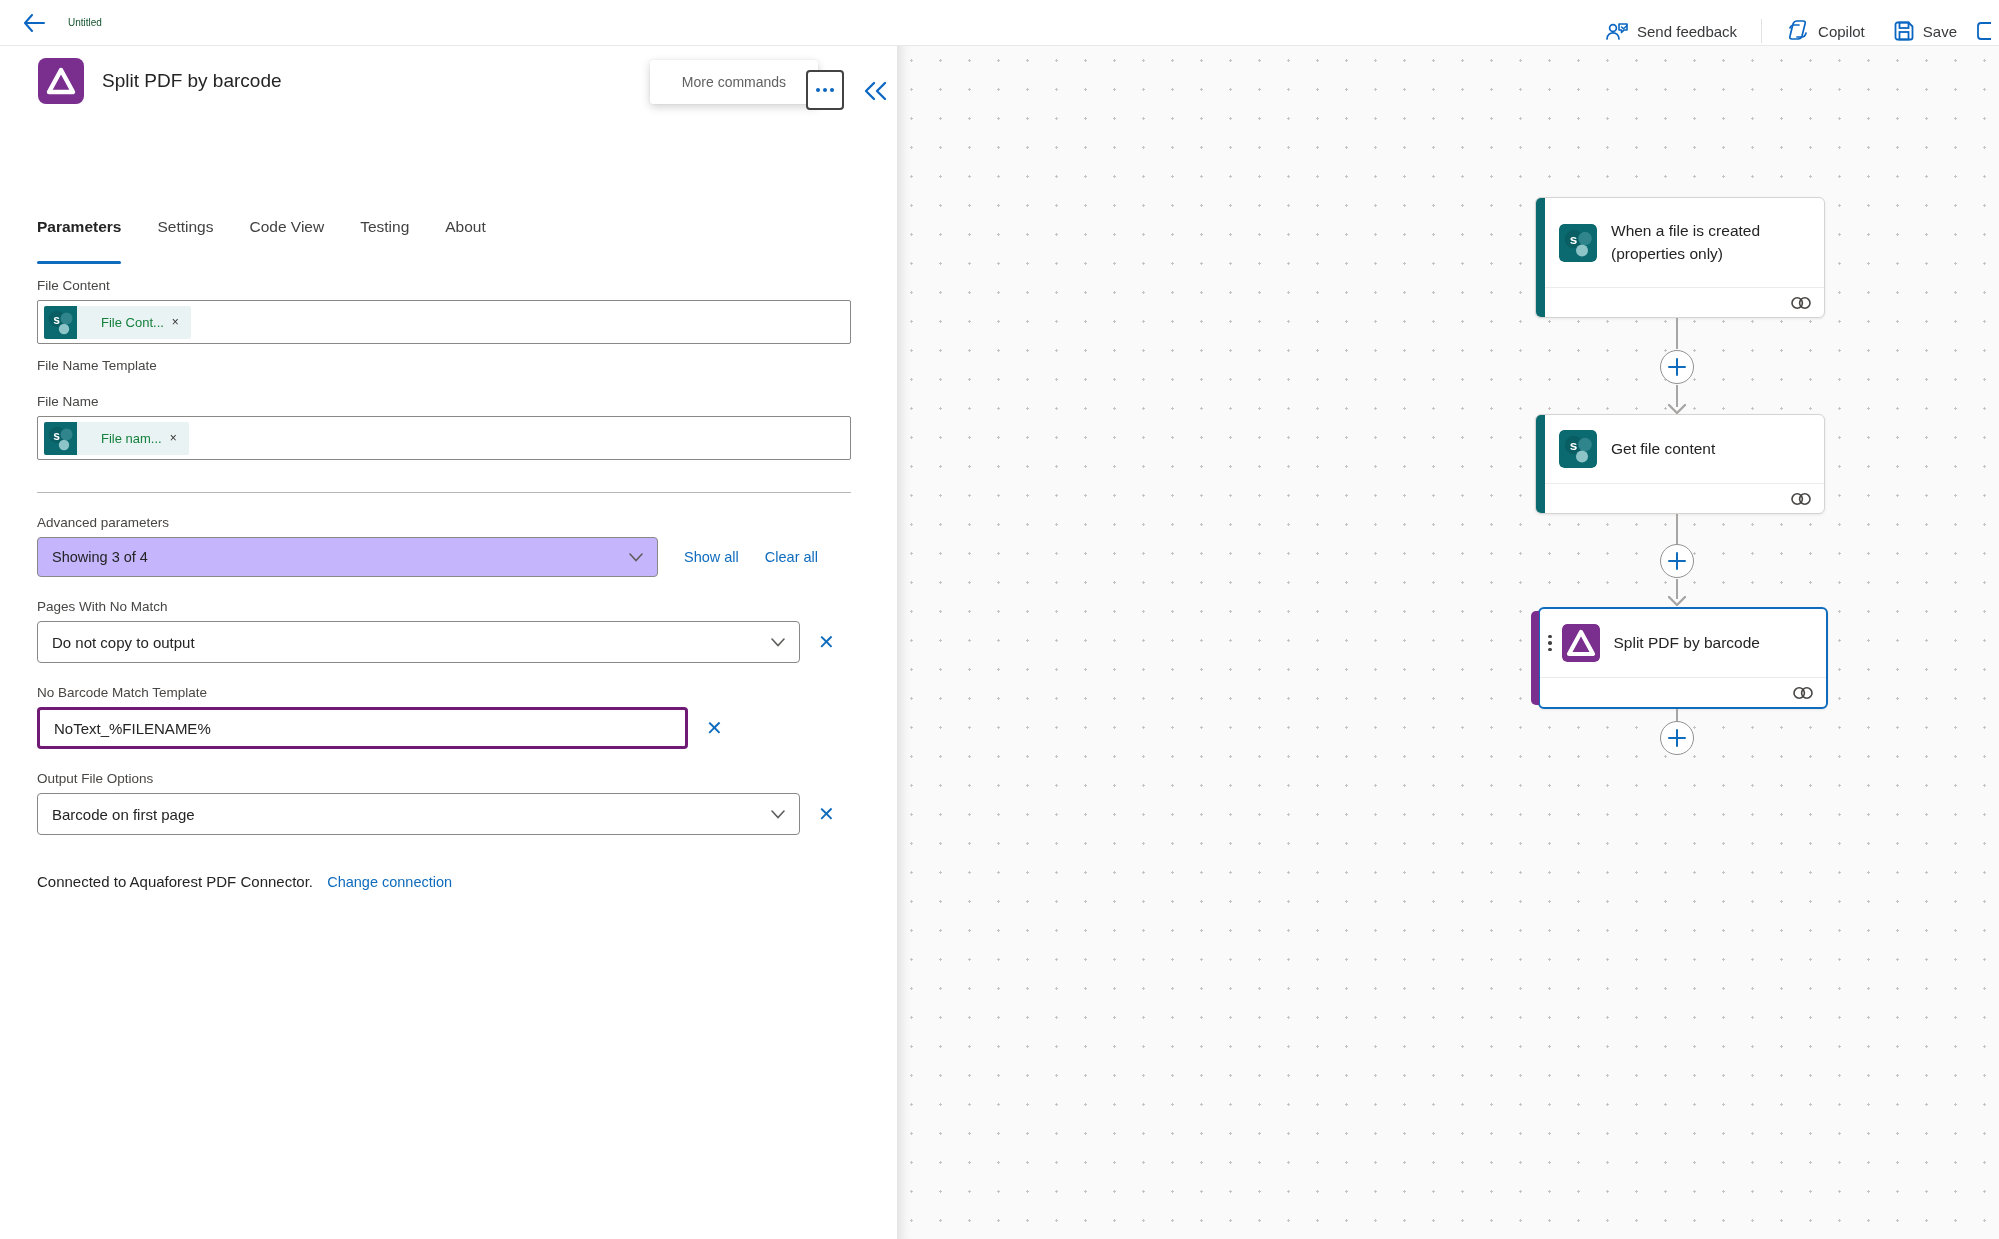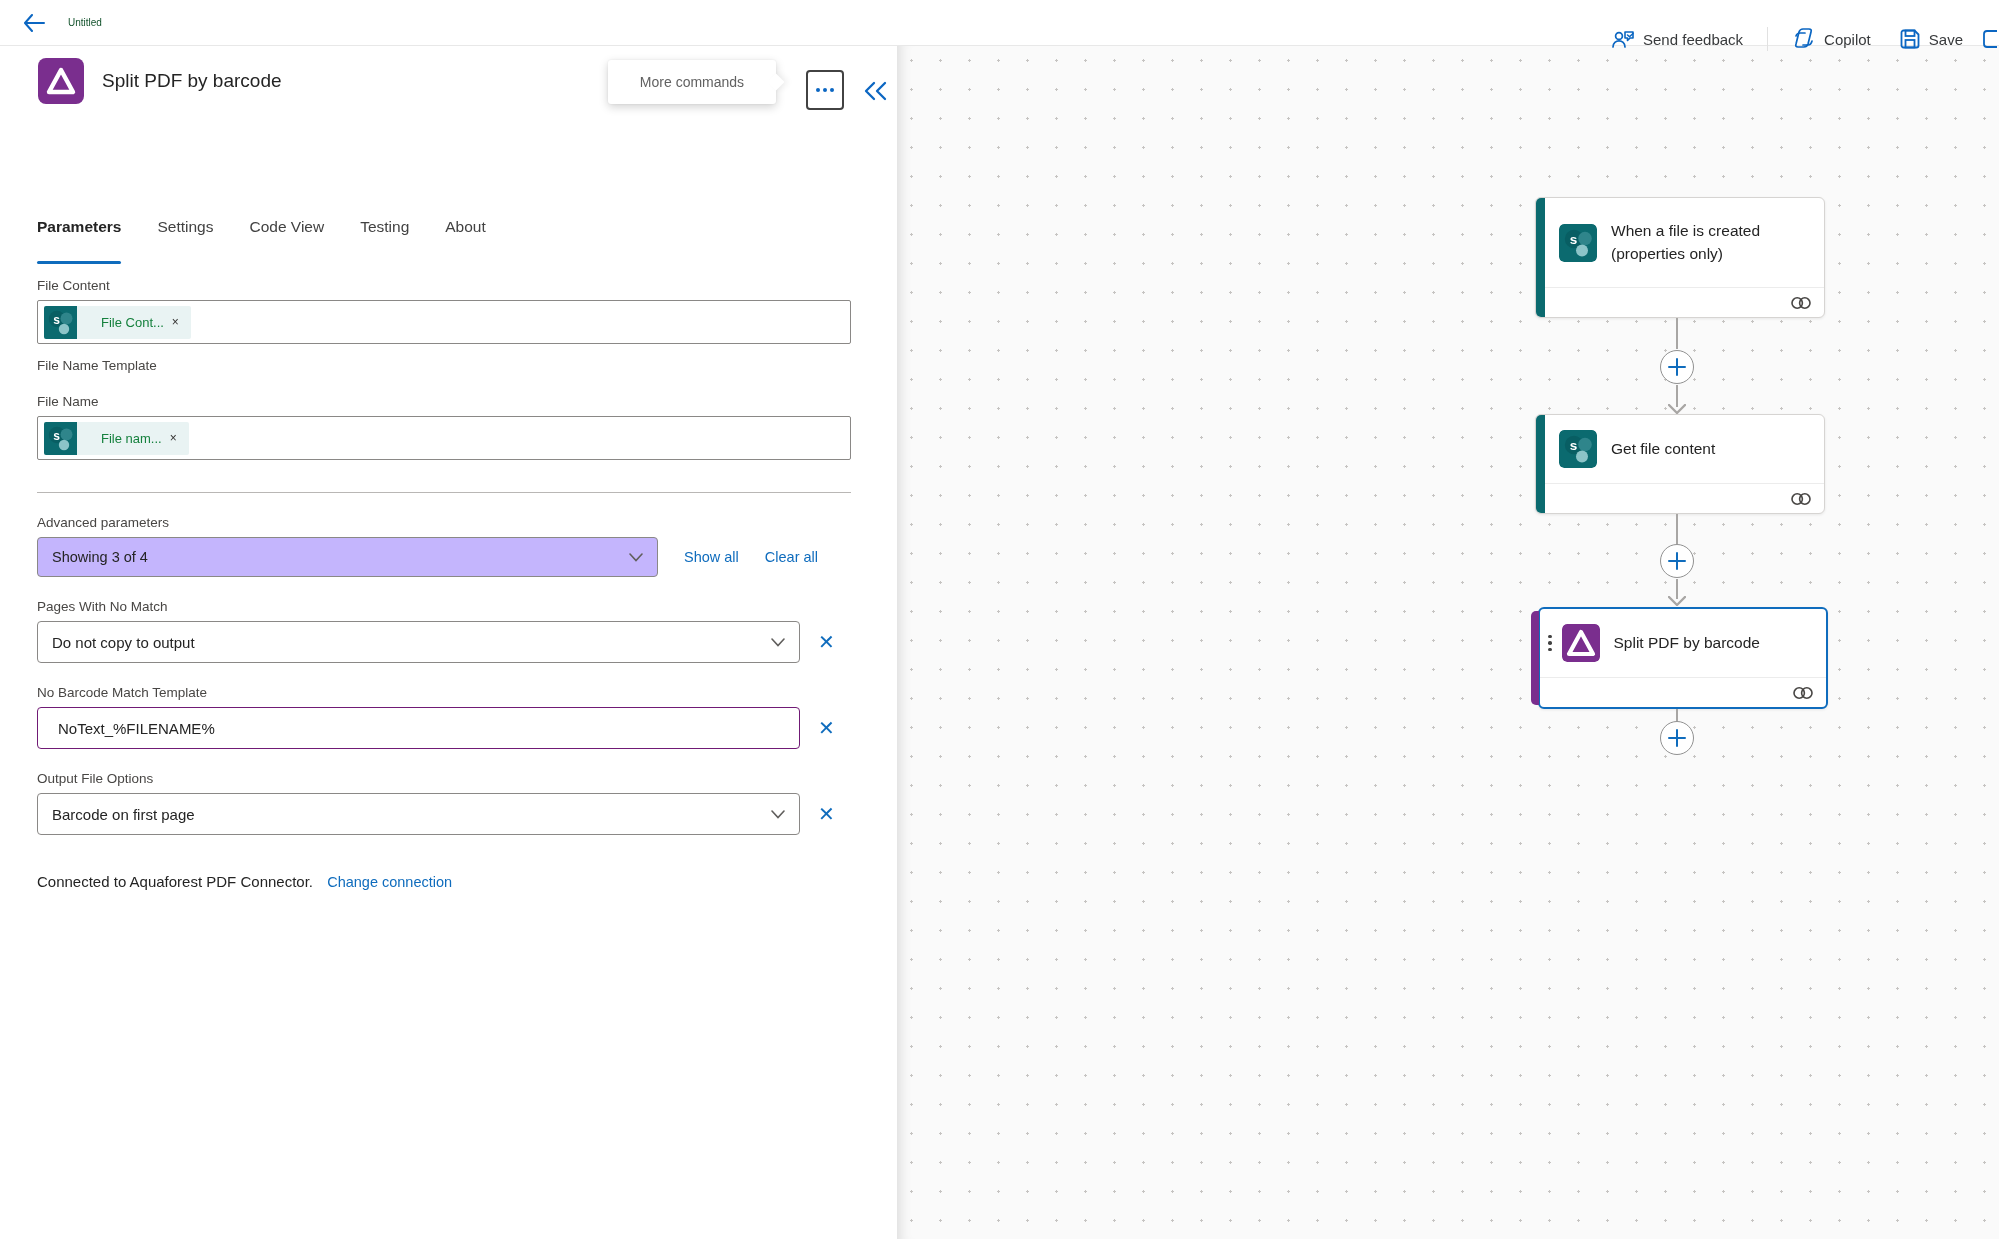--- a/index.html
+++ b/index.html
@@ -6,33 +6,33 @@
   html,body { width:1999px; height:1239px; overflow:hidden; background:#fff;
               font-family:"Liberation Sans", sans-serif; color:#242424; }
   .page { position:relative; width:1999px; height:1239px; }
 
   
   .topbar { position:absolute; left:0; top:0; width:1999px; height:46px; background:#fff;
             border-bottom:1px solid #e8e8e8; display:flex; align-items:center; z-index:30; }
   .topbar-left { display:flex; align-items:center; gap:22px; padding-left:22px; }
   .back-btn { width:24px; height:24px; display:flex; align-items:center; justify-content:center; cursor:pointer; }
   .flow-title { font-size:10px; color:#14532d; }
-  .topbar-right { position:absolute; right:0; top:16px; height:46px; display:flex; align-items:center; gap:8px; padding-right:2px; }
+  .topbar-right { position:absolute; right:0; top:8px; height:46px; display:flex; align-items:center; gap:8px; padding-right:8px; }
   .tb-item { display:flex; align-items:center; gap:8px; color:#0b66c2; font-size:15px; padding:6px 10px; cursor:pointer; }
   .tb-item span { color:#37393b; }
   .tb-divider { width:1px; height:24px; background:#e1e1e1; margin:0 6px; }
   .tb-cut-icon { width:16px; height:22px; overflow:hidden; }
 
   
   .panel { position:absolute; left:0; top:46px; width:897px; height:1193px; background:#fff; z-index:10; }
   .panel-header { position:absolute; left:38px; top:12px; display:flex; align-items:center; gap:18px; }
   .op-icon { width:46px; height:46px; border-radius:8px; background:#7a2e8e; display:flex; align-items:center; justify-content:center; }
   .panel-title { font-size:19px; color:#242424; }
 
-  .tooltip { position:absolute; left:608px; top:14px; width:168px; height:44px; background:#fff;
+  .tooltip { position:absolute; left:650px; top:14px; width:168px; height:44px; background:#fff;
              box-shadow:0 3px 10px rgba(0,0,0,.18), 0 0 2px rgba(0,0,0,.08); border-radius:3px;
              display:flex; align-items:center; justify-content:center; font-size:14px; color:#616161; z-index:5; }
   .tooltip::after { content:""; position:absolute; right:-6px; top:16px; width:12px; height:12px; background:#fff;
                     transform:rotate(45deg); box-shadow:3px -3px 6px rgba(0,0,0,.06); }
   .more-btn { position:absolute; left:806px; top:24px; width:38px; height:40px; border:2px solid #424242; border-radius:4px;
               background:#fff; display:flex; align-items:center; justify-content:center; gap:3px; cursor:pointer; z-index:6; }
   .more-btn i { width:4px; height:4px; border-radius:50%; background:#0b66c2; display:block; }
   .collapse-btn { position:absolute; left:858px; top:30px; width:34px; height:30px; display:flex; align-items:center; justify-content:center; cursor:pointer; }
 
   .tabs { position:absolute; left:37px; top:172px; display:flex; gap:36px; }
@@ -55,22 +55,22 @@
   .divider { width:814px; height:1px; background:#b9b7b5; margin:32px 0 0 0; }
 
   .adv-row { display:flex; align-items:center; gap:26px; }
   .combo { width:621px; height:40px; border:1px solid #8a8886; border-radius:4px; display:flex; align-items:center;
            justify-content:space-between; padding:0 14px; font-size:14.5px; color:#242424; cursor:pointer; background:#c4b5fd; }
   .link { color:#0f6cbd; font-size:14.5px; cursor:pointer; white-space:nowrap; }
 
   .dd-row { display:flex; align-items:center; gap:16px; }
   .combo2 { width:763px; height:42px; border:1px solid #8a8886; border-radius:4px; display:flex; align-items:center;
             justify-content:space-between; padding:0 14px; font-size:15px; color:#242424; cursor:pointer; background:#fff; }
-  .input2 { width:763px; height:42px; border:1px solid #701a75; border-radius:4px; display:flex; align-items:center;
-            padding:0 20px; font-size:15px; color:#242424; background:#fff; }
+  .input2 { width:651px; height:42px; border:3px solid #701a75; border-radius:4px; display:flex; align-items:center;
+            padding:0 14px; font-size:15px; color:#242424; background:#fff; }
   .x-btn { color:#0f6cbd; font-size:20px; line-height:1; cursor:pointer; font-weight:300; padding:2px; }
 
   .conn-line { margin-top:38px; font-size:15px; color:#242424; }
   .conn-line .link { margin-left:10px; }
 
   
   .canvas { position:absolute; left:897px; top:46px; width:1102px; height:1193px; background:#fafafa;
             background-image:radial-gradient(#c6c4c2 1.3px, transparent 1.4px); background-size:29px 29px;
             box-shadow:inset 14px 0 14px -12px rgba(0,0,0,.14); }
 

